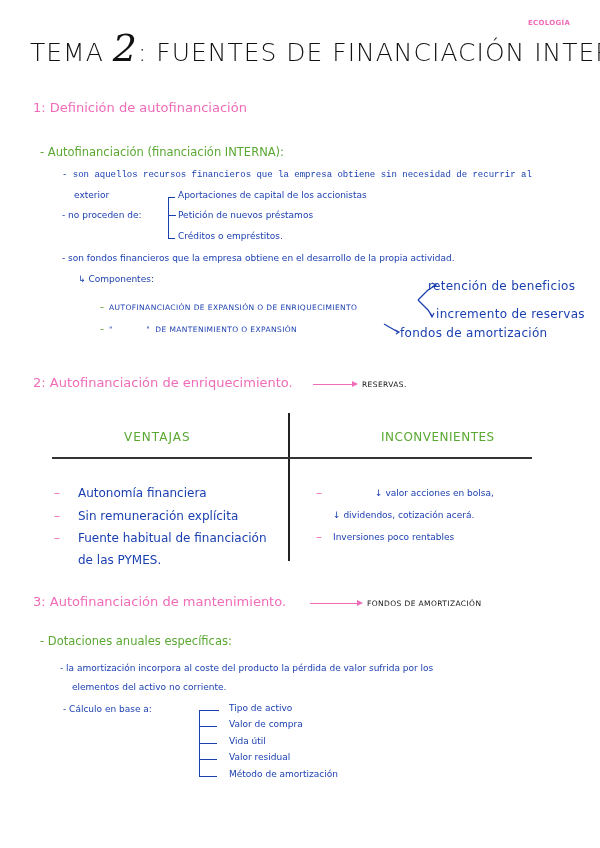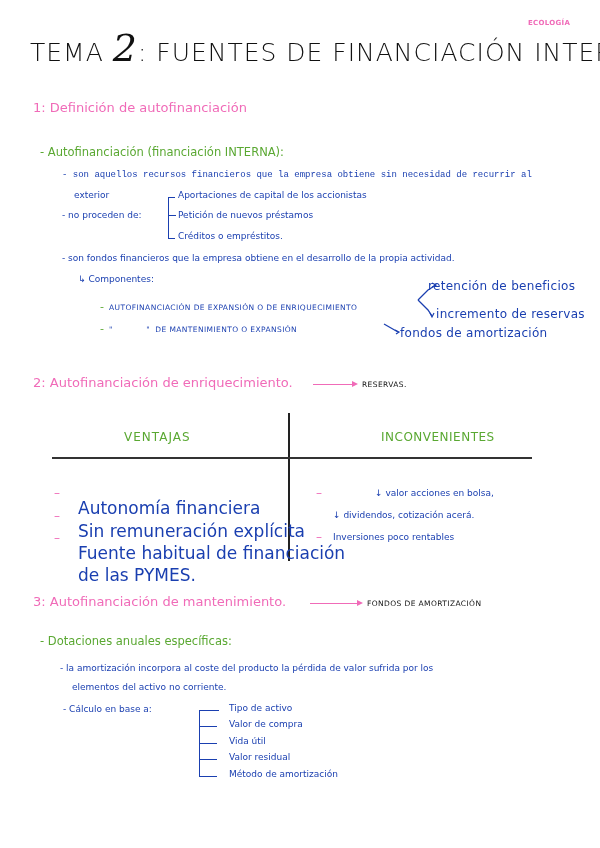--- a/index.html
+++ b/index.html
@@ -19,21 +19,21 @@
   .g { font-size:11.5px; }
   .b { font-size:9px; }
   .bs { font-size:12px; letter-spacing:0.3px; }
   .caps { font-size:7.5px; letter-spacing:0.4px; }
   .brace { position:absolute; border:1.5px solid #1a3fb0; border-right:none; }
   .tick { position:absolute; height:0; border-top:1.5px solid #1a3fb0; }
   .hline { position:absolute; height:0; border-top:2px solid #333; }
   .vline { position:absolute; width:0; border-left:2px solid #222; }
   .arrow-line { position:absolute; height:0; border-top:1.5px solid #f06bb8; }
   .arrow-head { position:absolute; width:0; height:0; border-top:3px solid transparent; border-bottom:3px solid transparent; border-left:6px solid #f06bb8; }
-  .tbl-item { font-size:17px;margin-top:12px; }
+  .tbl-item { font-size:12px; }
   .dash-pink { color:#f06bb8; font-size:12px; }
   svg { position:absolute; overflow:visible; }
 </style>
 </head>
 <body>
 
 <div class="abs pink subject">ECOLOGÍA</div>
 
 <div class="abs black title">
   <span>TEMA</span>

